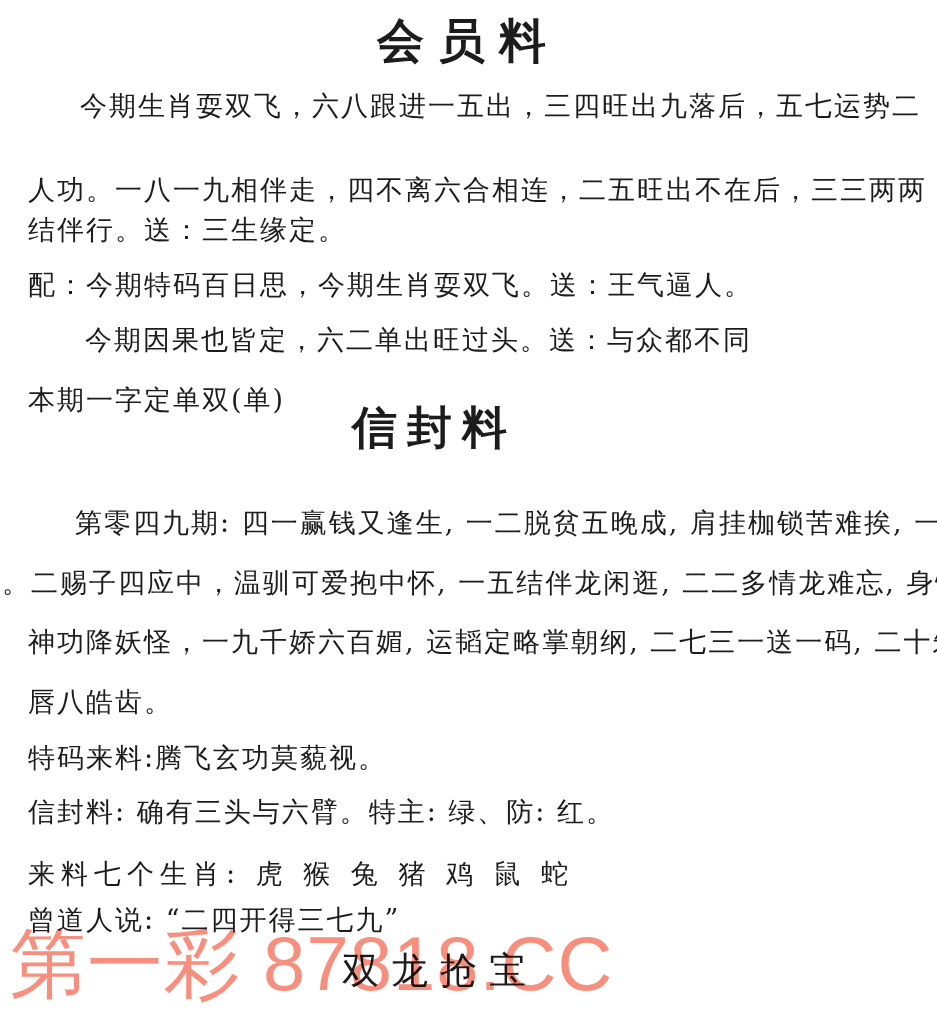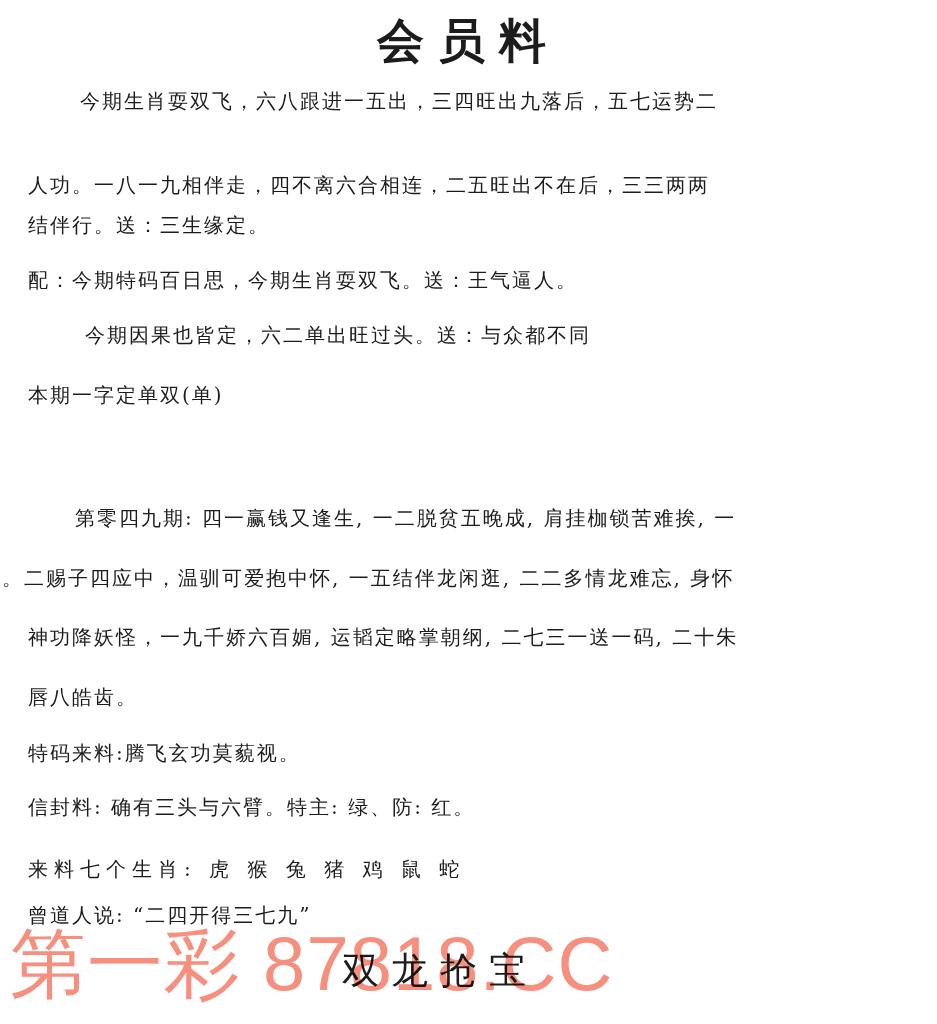--- a/index.html
+++ b/index.html
@@ -8,21 +8,21 @@
     background:#ffffff;
     position:relative;
     overflow:hidden;
     font-family:"DejaVu Serif","Liberation Serif",serif;
     color:#1c1c1c;
   }
   .page { position:absolute; inset:0; }
   .t {
     position:absolute;
     white-space:nowrap;
-    font-size:20px;
+    font-size:27px;
     letter-spacing:2px;
     color:#1c1c1c;
   }
   .title {
     font-size:47px;
     font-weight:bold;
     letter-spacing:14px;
   }
   #t1 { top:10px; left:50%; transform:translateX(-50%); }
   #l1 { top:88px;  left:80px; }
@@ -64,20 +64,21 @@
 
   <div class="t title" id="t1">会员料</div>
 
   <div class="t" id="l1">今期生肖耍双飞，六八跟进一五出，三四旺出九落后，五七运势二</div>
   <div class="t" id="l2">人功。一八一九相伴走，四不离六合相连，二五旺出不在后，三三两两</div>
   <div class="t" id="l3">结伴行。送：三生缘定。</div>
   <div class="t" id="l4">配：今期特码百日思，今期生肖耍双飞。送：王气逼人。</div>
   <div class="t" id="l6">本期一字定单双(单)</div>
   <div class="t" id="l5">今期因果也皆定，六二单出旺过头。送：与众都不同</div>
 
+  <div class="t title" id="t2">信封料</div>
 
   <div class="t" id="l8">第零四九期: 四一赢钱又逢生, 一二脱贫五晚成, 肩挂枷锁苦难挨, 一</div>
   <div class="t" id="l9">。二赐子四应中，温驯可爱抱中怀, 一五结伴龙闲逛, 二二多情龙难忘, 身怀</div>
   <div class="t" id="l10">神功降妖怪，一九千娇六百媚, 运韬定略掌朝纲, 二七三一送一码, 二十朱</div>
   <div class="t" id="l11">唇八皓齿。</div>
   <div class="t" id="l12">特码来料:腾飞玄功莫藐视。</div>
   <div class="t" id="l13">信封料: 确有三头与六臂。特主: 绿、防: 红。</div>
   <div class="t" id="l14">来料七个生肖: 虎 猴 兔 猪 鸡 鼠 蛇</div>
   <div class="t" id="l15">曾道人说: “二四开得三七九”</div>
 

